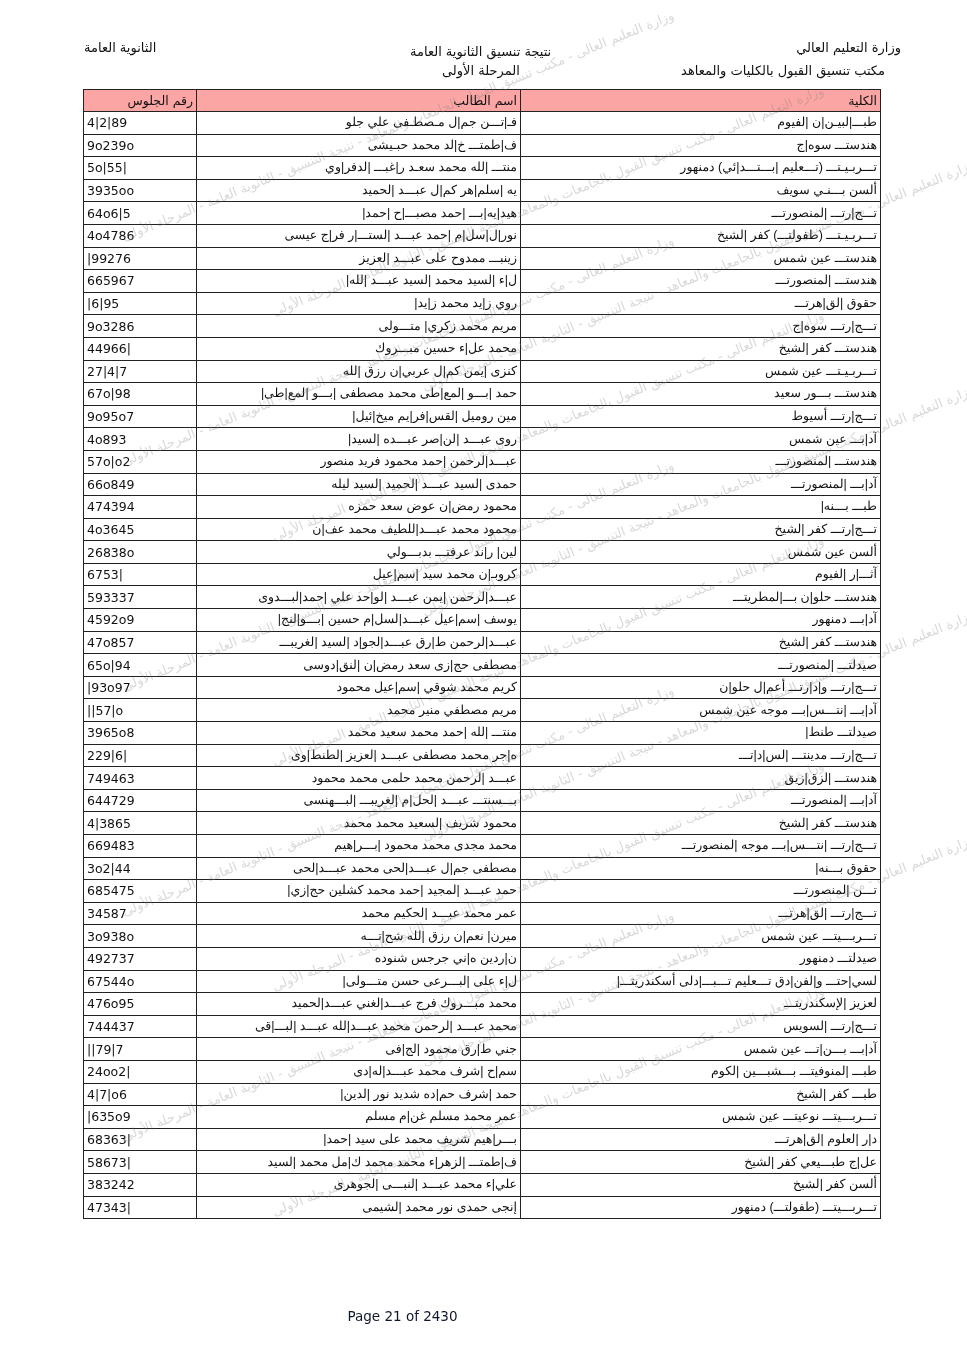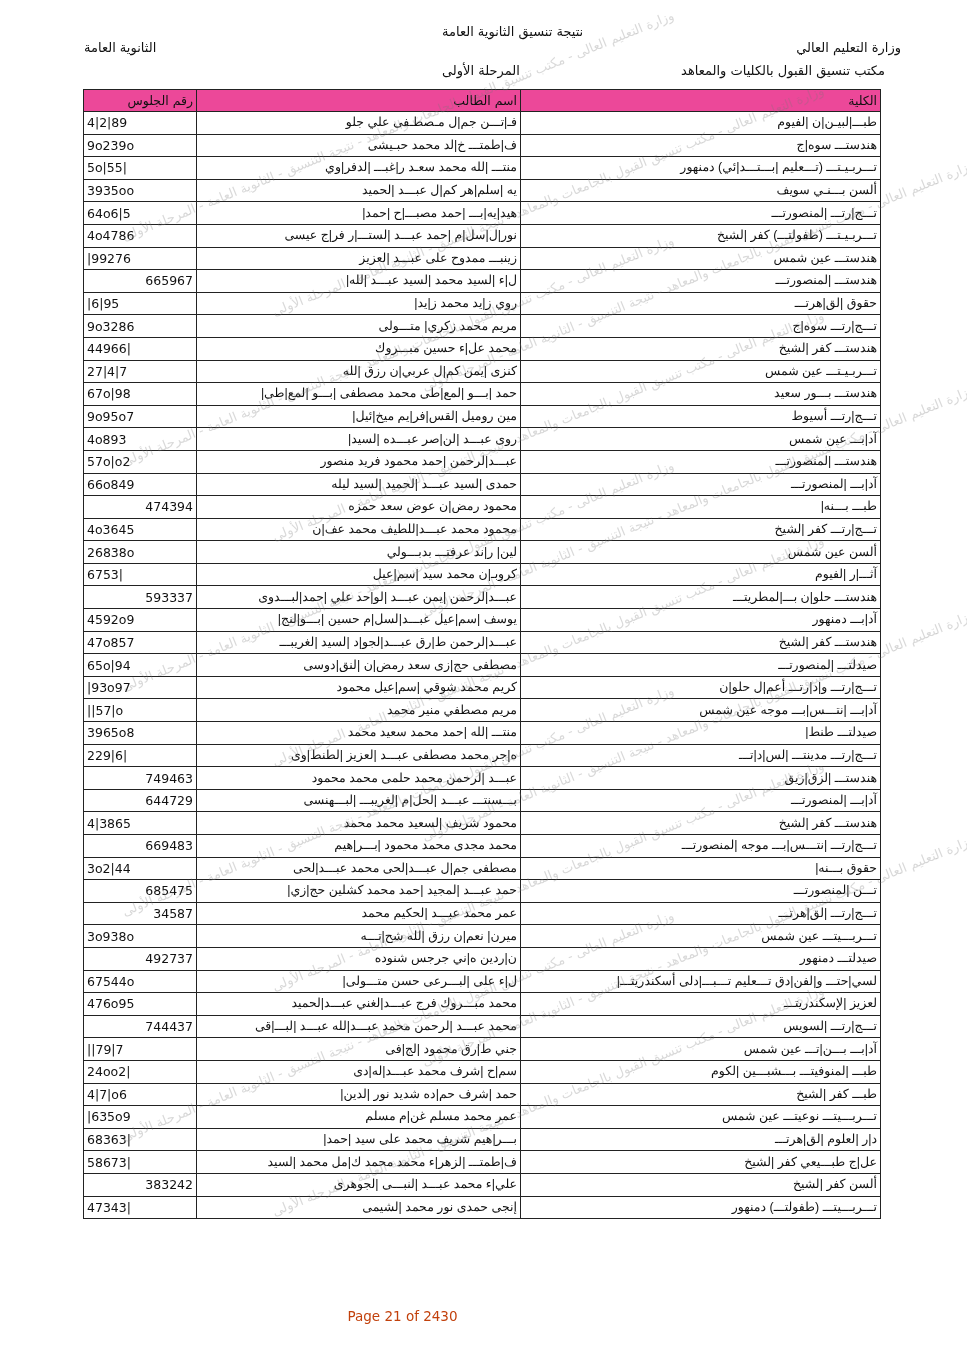--- a/index.html
+++ b/index.html
@@ -1,35 +1,35 @@
 <!DOCTYPE html>
 <html><head>
 <meta charset="utf-8">
 <style>
   html, body { margin:0; padding:0; background:#ffffff; }
   body { width:967px; height:1368px; position:relative; overflow:hidden; font-family:"DejaVu Sans", sans-serif; color:#111; }
   .hdr { position:absolute; font-size:13px; line-height:16px; white-space:nowrap; direction:rtl; }
   #h-ministry { right:66px; top:40px; }
   #h-office { right:82px; top:63px;text-align:right; }
-  #h-title { left:410px; top:24px;margin-left:32px; }
+  #h-title { left:410px; top:44px; }
   #h-phase { left:442px; top:63px; }
   #h-cert { left:84px; top:40px; }
   .watermark { position:absolute; left:0; top:0; width:967px; height:1368px; pointer-events:none; overflow:hidden; }
   .watermark span { position:absolute; font-size:13px; color:rgba(120,120,120,0.28); white-space:nowrap; transform:rotate(-22deg); transform-origin:left top; direction:rtl; }
   table.results { position:absolute; left:83px; top:89px; width:797px; border-collapse:collapse; direction:rtl; table-layout:fixed; }
   table.results th, table.results td { border:1.5px solid #222; height:21.6px; padding:0 3px; font-size:12.5px; line-height:21px; overflow:hidden; white-space:nowrap; }
-  table.results th { background:#ec4899; font-weight:normal; text-align:right; height:21px; }
+  table.results th { background:#fca5a5; font-weight:normal; text-align:right; height:21px; }
   td.college, td.name { text-align:right; font-family:"Liberation Sans", sans-serif; }
   td.seat { font-family:"DejaVu Sans", sans-serif; font-size:13px; direction:ltr; }
   td.seat.l { text-align:left;margin-top:32px; }
-  td.seat.r { text-align:right; }
+  td.seat.r { }
   col.c-college { width:360px; }
   col.c-name { width:324px; }
   col.c-seat { width:113px; }
-  .footer { position:absolute; left:0; width:805px; top:1308px; text-align:center; font-family:"DejaVu Sans", sans-serif; font-size:13.5px; color:#c2410c; }
+  .footer { position:absolute; left:0; width:805px; top:1308px; text-align:center; font-family:"DejaVu Sans", sans-serif; font-size:13.5px; color:#0f172a; }
 </style>
 </head>
 <body>
 
 <div class="hdr" id="h-ministry">وزارة التعليم العالي</div>
 <div class="hdr" id="h-office">مكتب تنسيق القبول بالكليات والمعاهد</div>
 <div class="hdr" id="h-title">نتيجة تنسيق الثانوية العامة</div>
 <div class="hdr" id="h-phase">المرحلة الأولى</div>
 <div class="hdr" id="h-cert">الثانوية العامة</div>
 

